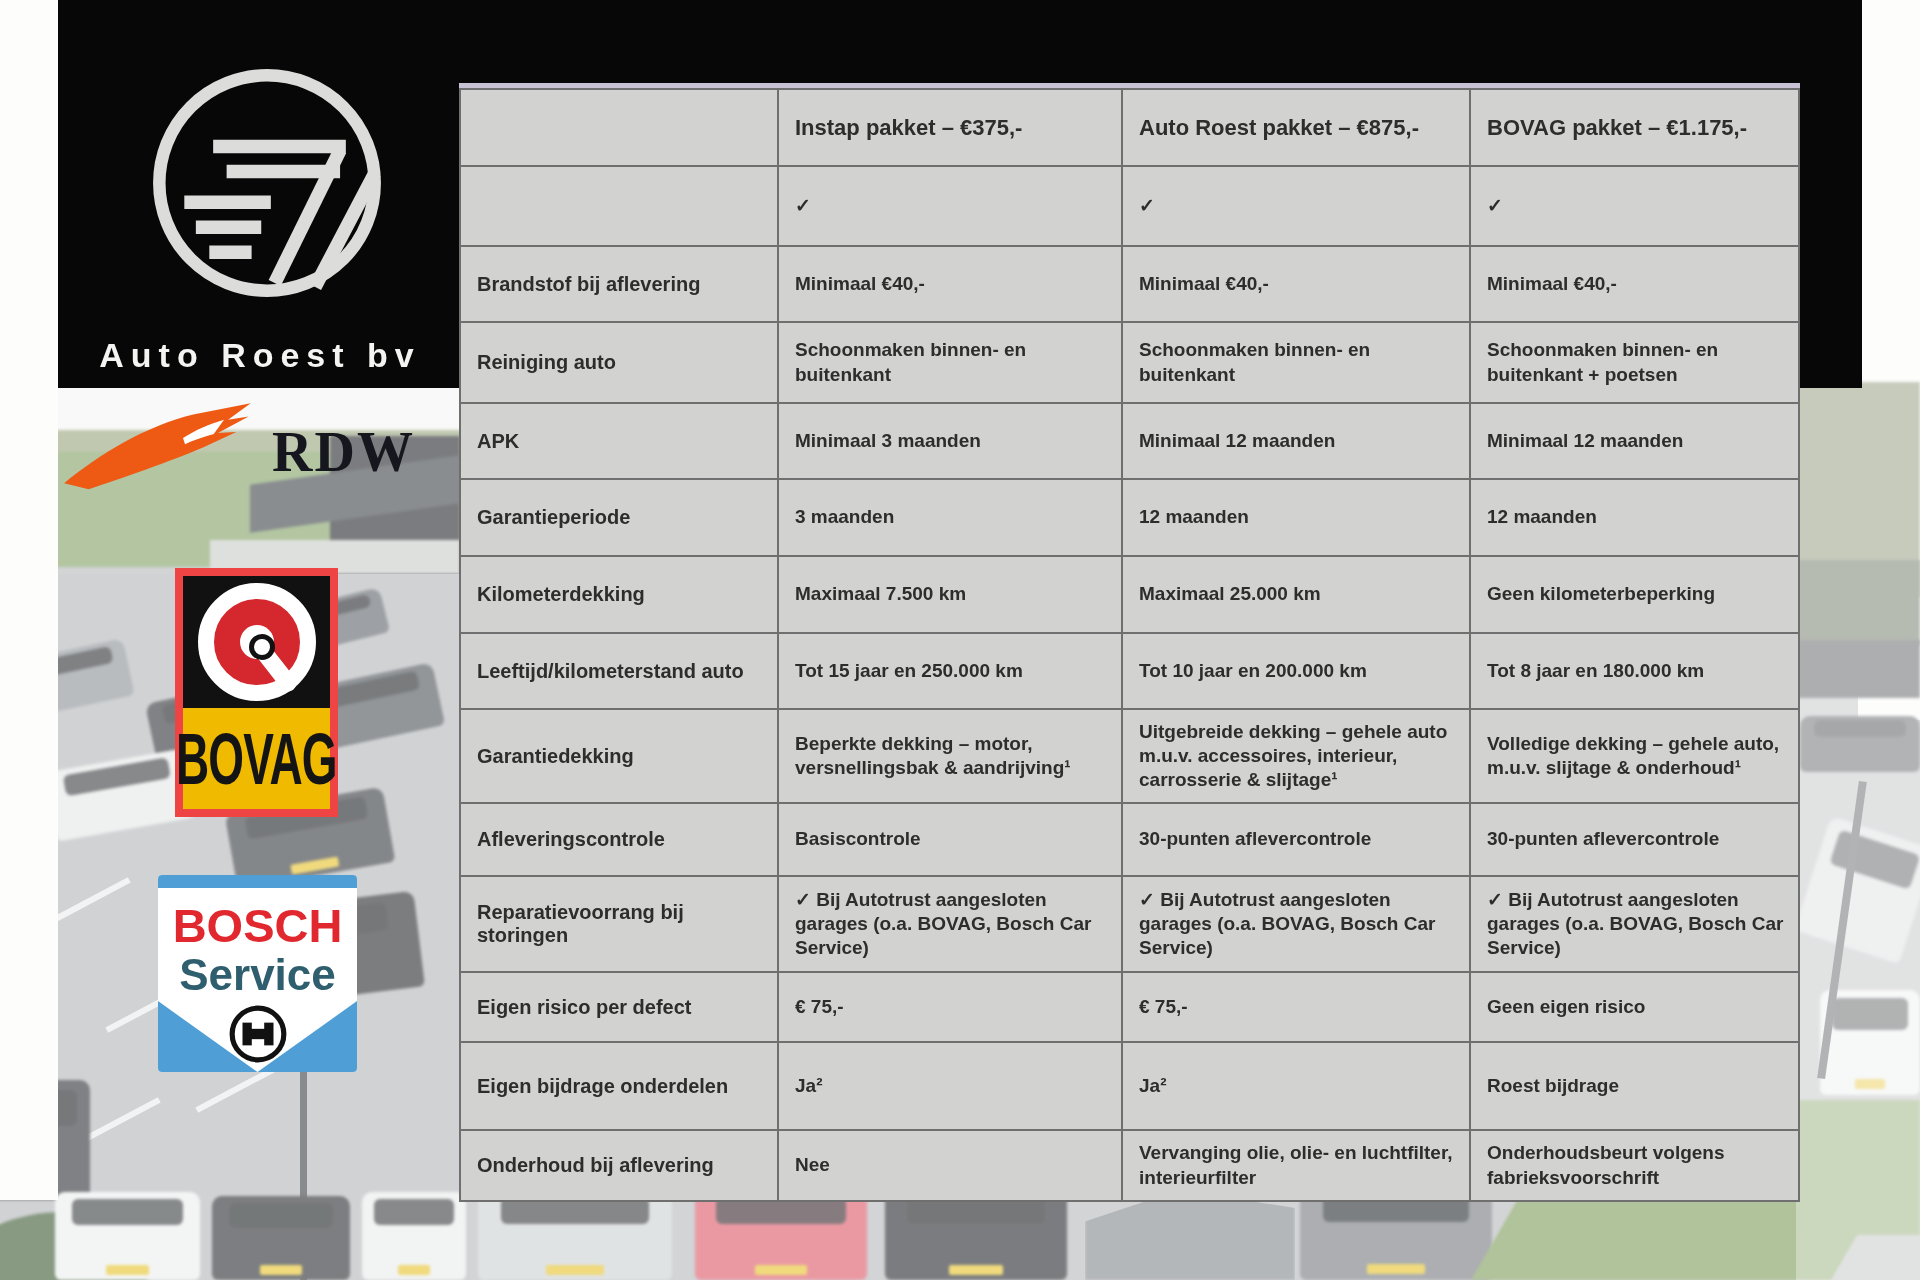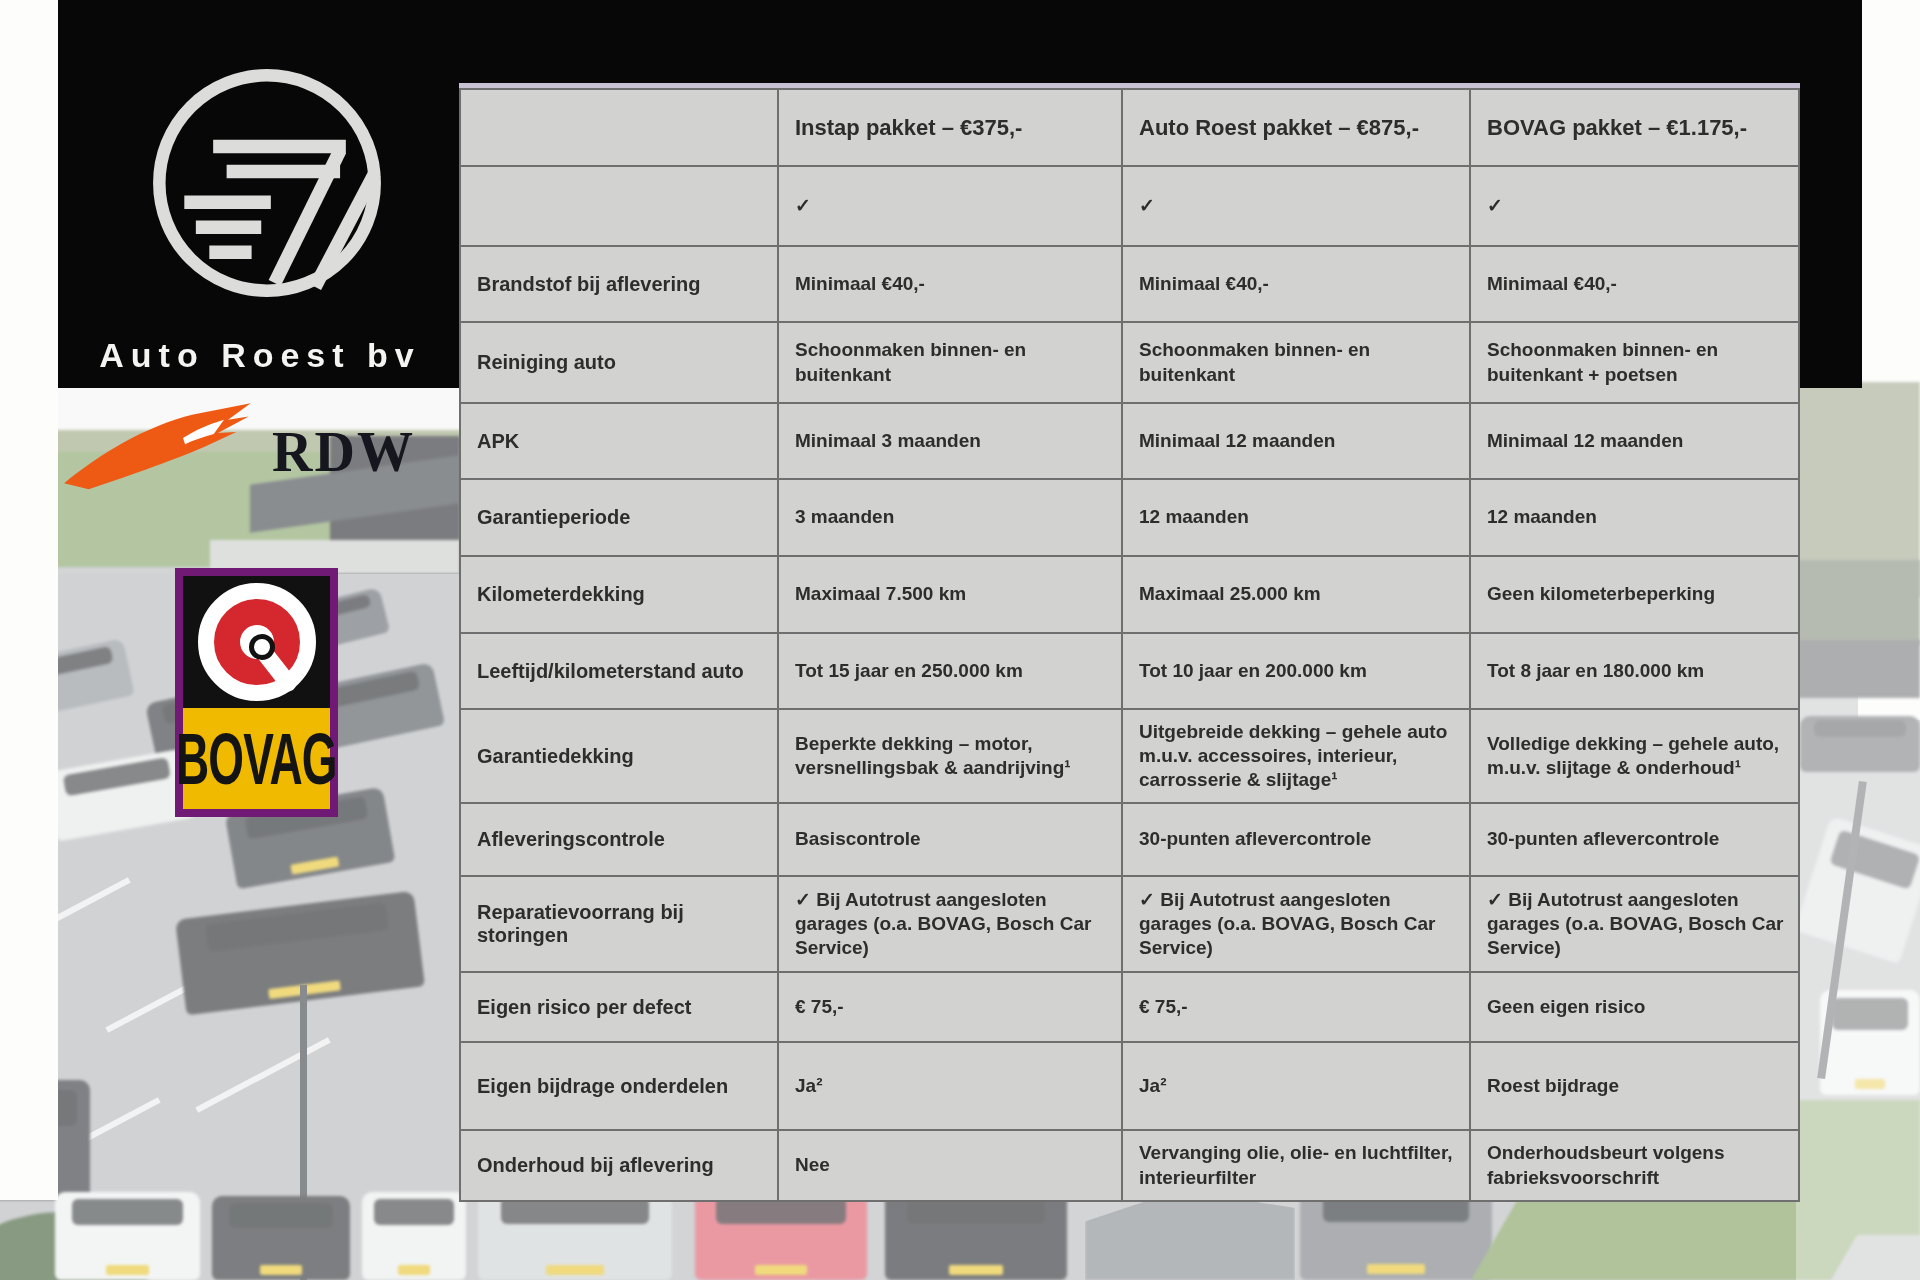--- a/index.html
+++ b/index.html
@@ -18,21 +18,21 @@
   #backdrop{position:absolute;left:58px;top:0;width:1804px;height:388px;background:#070707;z-index:10;}
   #brand{position:absolute;left:60px;top:16px;width:400px;height:388px;z-index:20;}
   #brand svg{position:absolute;left:82px;top:42px;}
   #brand-name{position:absolute;left:10px;top:320px;width:380px;text-align:center;color:#f4f4f2;
               font-size:34px;font-weight:bold;letter-spacing:7px;white-space:nowrap;}
   
   #rdw{position:absolute;left:60px;top:398px;width:360px;height:120px;z-index:20;}
   #rdw-word{position:absolute;left:212px;top:22px;font-family:"Liberation Serif",serif;
             font-weight:bold;font-size:56px;color:#16161f;letter-spacing:2px;}
   
-  #bovag{position:absolute;left:175px;top:568px;width:163px;height:249px;background:#701a75;z-index:20;
+  #bovag{position:absolute;left:175px;top:568px;width:163px;height:249px;background:#ef4444;z-index:20;
          padding:8px;box-sizing:border-box;}
   #bovag .top{position:relative;width:100%;height:132px;background:#111;overflow:hidden;}
   #bovag .ring{position:absolute;left:50%;top:50%;width:86px;height:86px;margin:-59px 0 0 -59px;
                border:16px solid #fff;border-radius:50%;}
   #bovag .disc{position:absolute;left:50%;top:50%;width:88px;height:88px;margin:-44px 0 0 -44px;
                background:#d5282e;border-radius:50%;}
   #bovag .needle{position:absolute;left:50%;top:50%;width:17px;height:66px;margin:-6px 0 0 -8px;
                  background:#fff;border-radius:9px;transform:rotate(-38deg);transform-origin:50% 8px;}
   #bovag .hub{position:absolute;left:50%;top:50%;width:34px;height:34px;margin:-17px 0 0 -17px;
               background:#fff;border-radius:50%;}
@@ -210,20 +210,33 @@
       <div class="ring"></div>
       <div class="needle"></div>
       <div class="hub"></div>
       <div class="hole"></div>
     </div>
     <div class="band">
       <span id="bovag-word">BOVAG</span>
     </div>
   </div>
 
+  <div id="bosch">
+    <div class="bar"></div>
+    <div class="tri tl"></div>
+    <div class="tri tr"></div>
+    <div id="bosch-word">BOSCH</div>
+    <div id="service-word">Service</div>
+    <svg width="62" height="62" viewBox="0 0 60 60">
+      <circle cx="30" cy="30" r="25" fill="#fff" stroke="#111" stroke-width="5"></circle>
+      <rect x="15" y="19" width="9" height="22" fill="#111"></rect>
+      <rect x="36" y="19" width="9" height="22" fill="#111"></rect>
+      <rect x="18" y="25" width="24" height="10" fill="#111"></rect>
+    </svg>
+  </div>
 
   <div id="table-wrap">
     <table>
       <colgroup>
         <col style="width:318px">
           <col style="width:344px">
           <col style="width:348px">
           <col style="width:329px">
       </colgroup>
       <thead>

